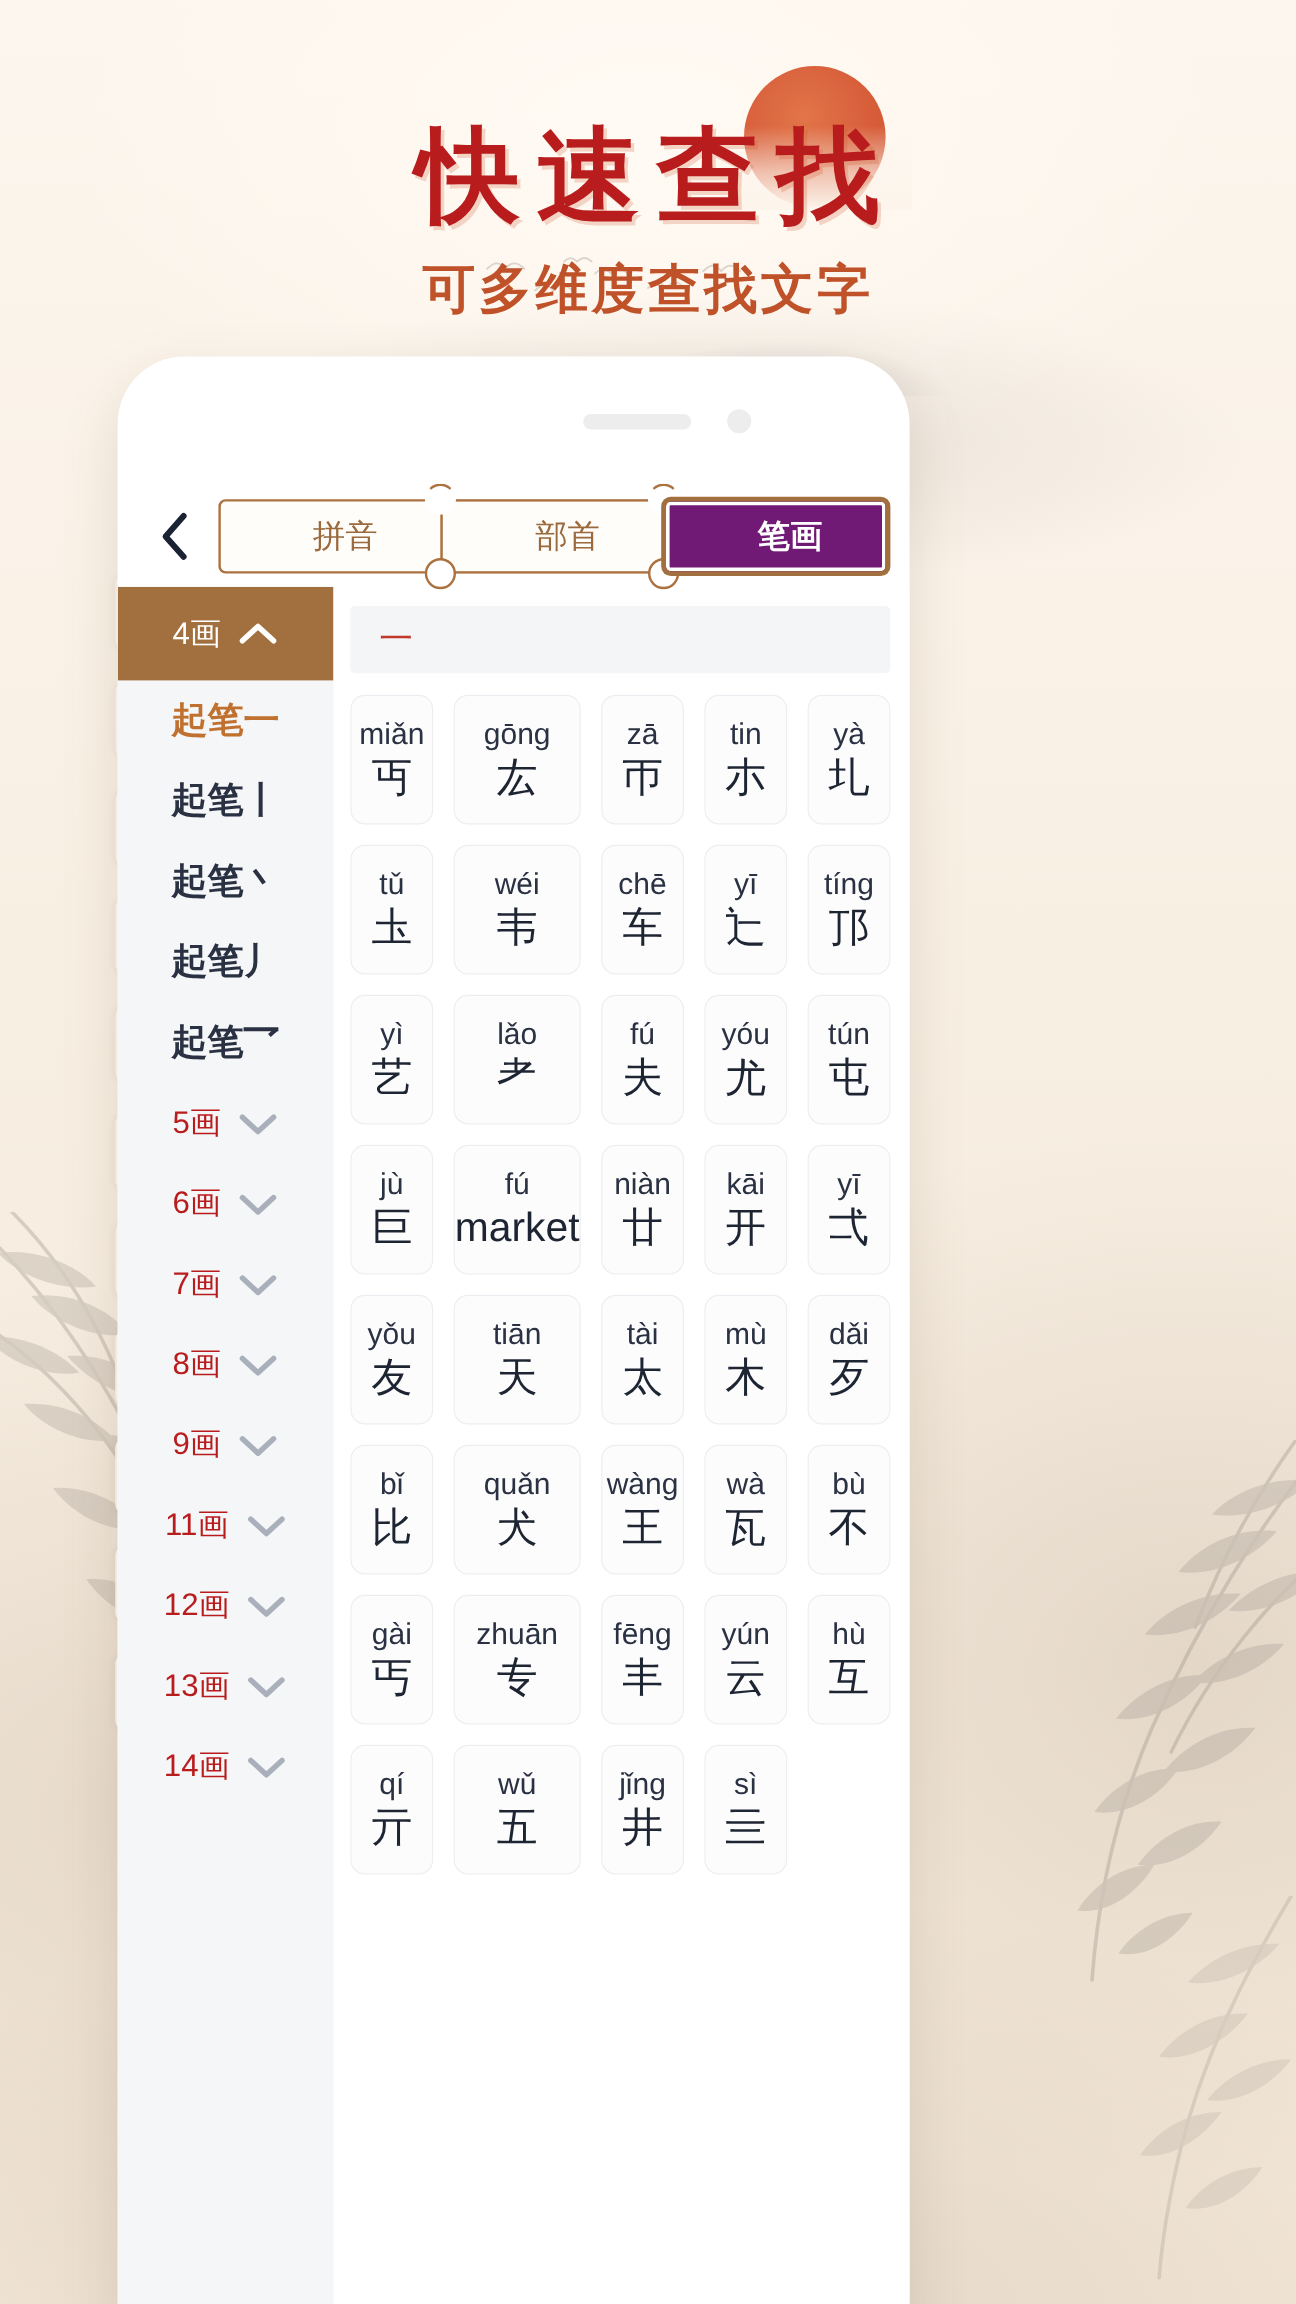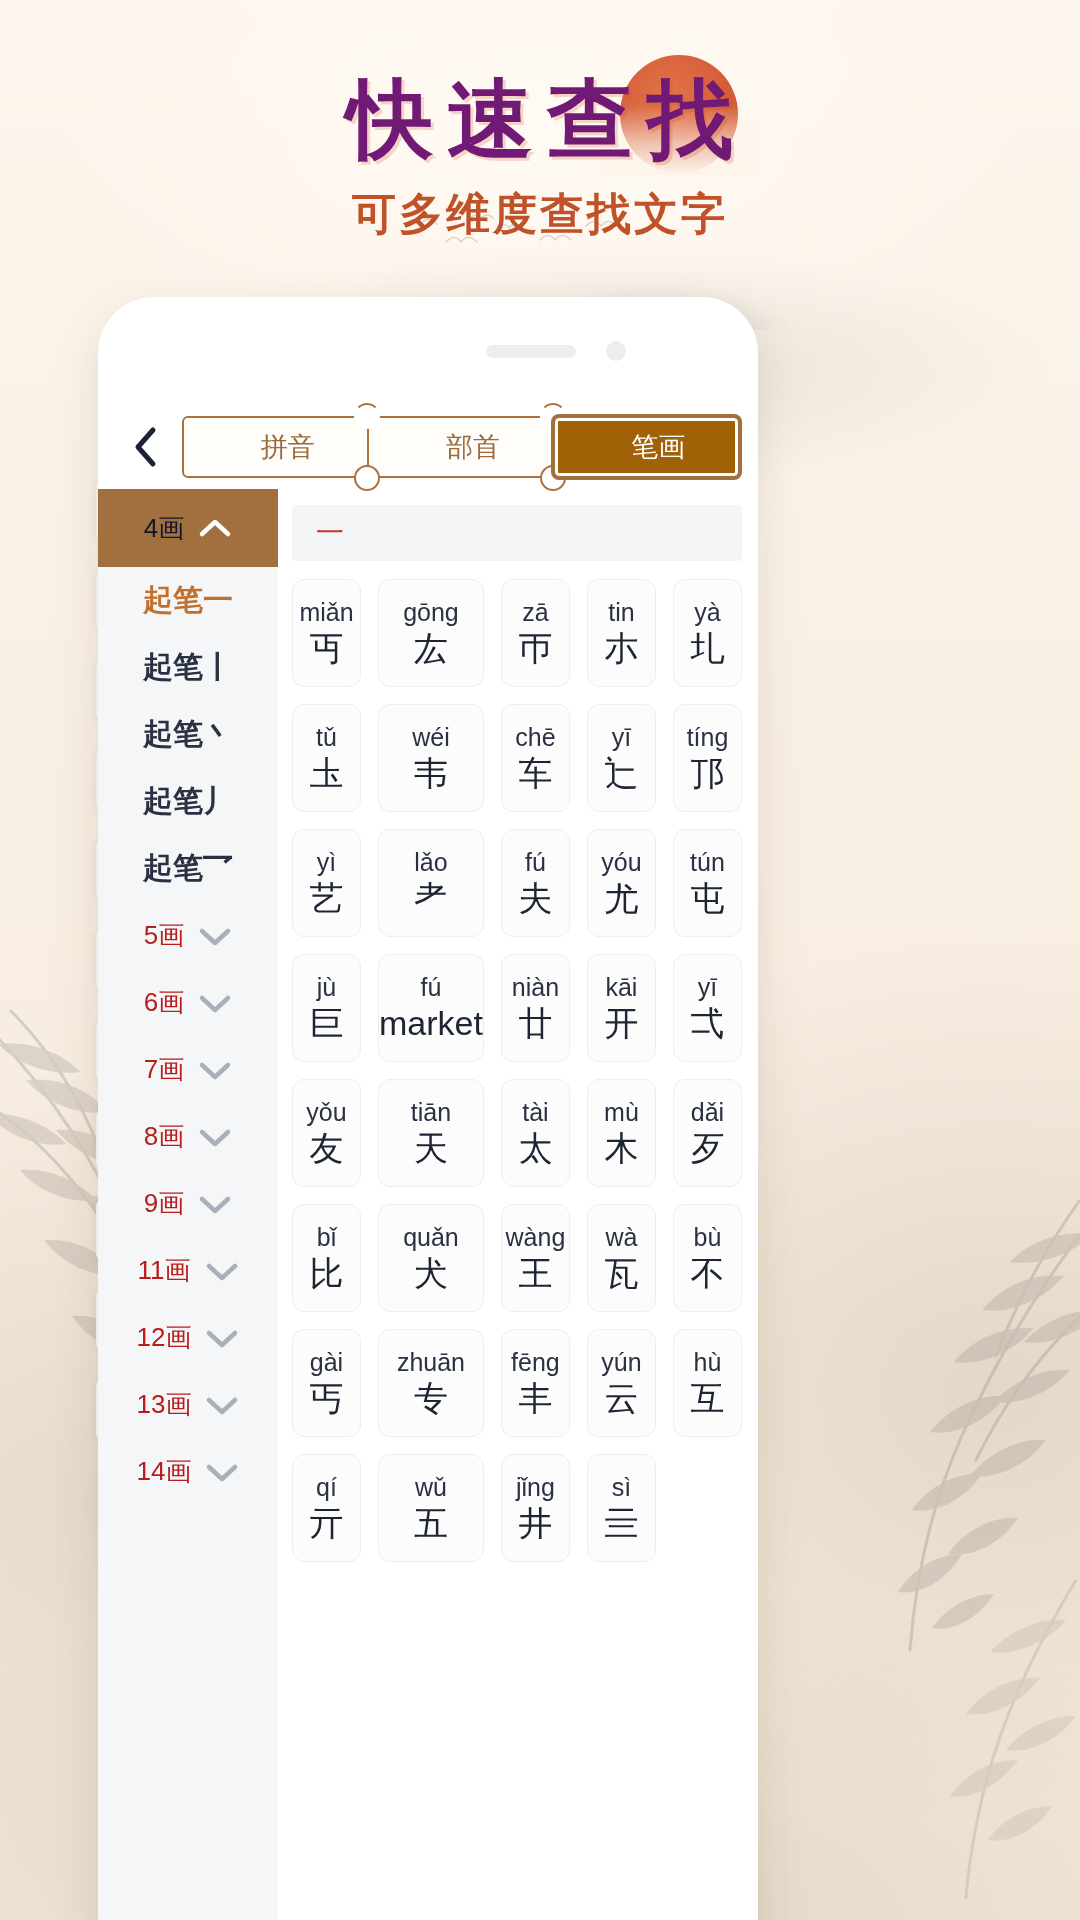--- a/index.html
+++ b/index.html
@@ -62,25 +62,25 @@
     filter: blur(0.3px);
   }
   .sun-fade {
     position: absolute;
     left: 600px; top: 105px;
     width: 160px; height: 70px;
     background: linear-gradient(180deg, rgba(253,245,236,0) 0%, rgba(253,245,236,0.65) 55%, rgba(253,245,236,1) 100%);
   }
   .title {
     position: relative;
-    padding-top: 76px;
+    padding-top: 104px;
     font-size: 86px;
     line-height: 1;
     font-weight: 700;
-    color: #701a75;
+    color: #b91c1c;
     letter-spacing: 14px;
     text-indent: 14px;
     font-family: "DejaVu Sans", "Liberation Sans", sans-serif;
     text-shadow: 3px 3px 0 rgba(203,82,38,0.22);
   }
   .subtitle {
     position: relative;
     margin-top: 30px;
     font-size: 44px;
     line-height: 1;
@@ -181,26 +181,27 @@
     background: #ffffff;
     border: 2px solid #ab7240;
     z-index: 3;
   }
   .tab .pinch-t { top: -15px; border-bottom-color: transparent; border-left-color: transparent; border-right-color: transparent; }
   .tab .pinch-b { bottom: -15px; }
   .tab:last-child .pinch-t, .tab:last-child .pinch-b { display: none; }
   .tab-label { position: relative; z-index: 1; margin-left: 24px; }
 
   .tab.active {
-    background: #a16207;
+    background: #701a75;
     color: #ffffff;
     border-color: #a2703f;
     box-shadow: inset 0 0 0 3px #ffffff, 0 0 0 2px #a2703f;
     border-radius: 6px;
     z-index: 4;
+    font-weight: bold;
   }
 
   
   .content {
     position: absolute;
     left: 0; right: 0; top: 192px; bottom: 0;
     display: flex;
   }
 
   .sidebar {
@@ -214,21 +215,21 @@
     display: flex;
     align-items: center;
     justify-content: center;
     gap: 14px;
     font-size: 26px;
     color: #b91c1c;
   }
   .side-item.group { font-weight: 400; }
   .side-item.active-group {
     background: #a2703f;
-    color: #0f172a;
+    color: #ffffff;
     height: 78px;
   }
   .side-item.sub { color: #2a3142; font-size: 30px; height: 67px; font-weight: bold; }
   .side-item.sub.selected { color: #c0712f; }
   .chev { display: inline-block; }
   .chev svg { display: block; }
 
   .main {
     flex: 1;
     background: #ffffff;

